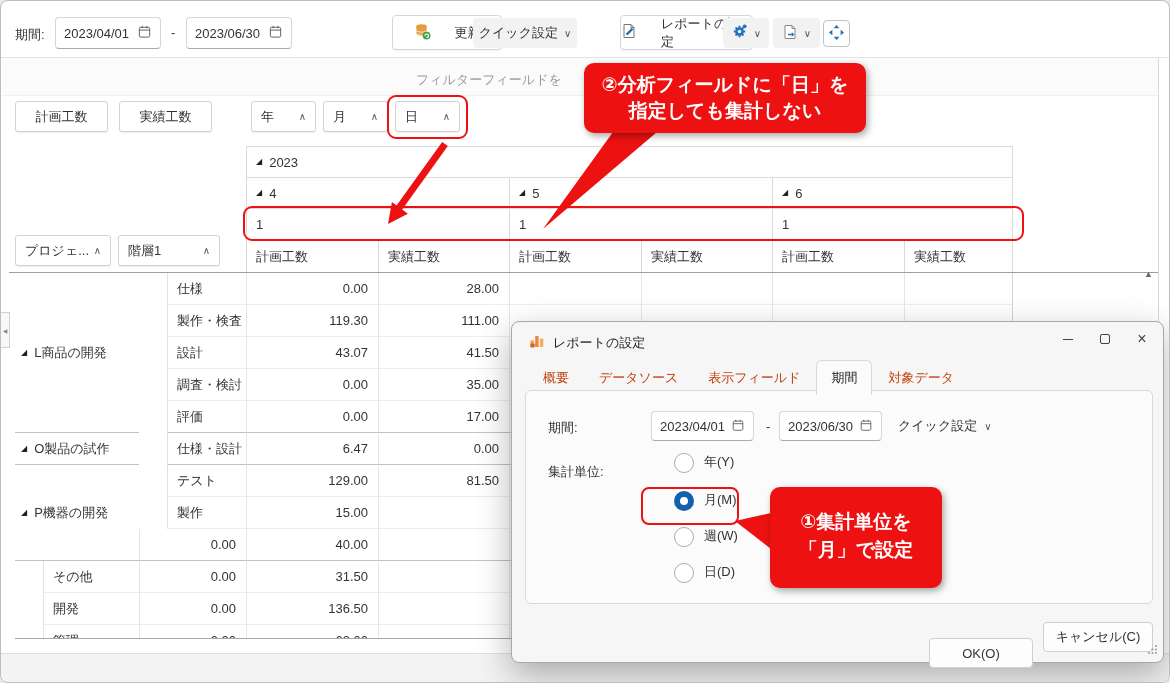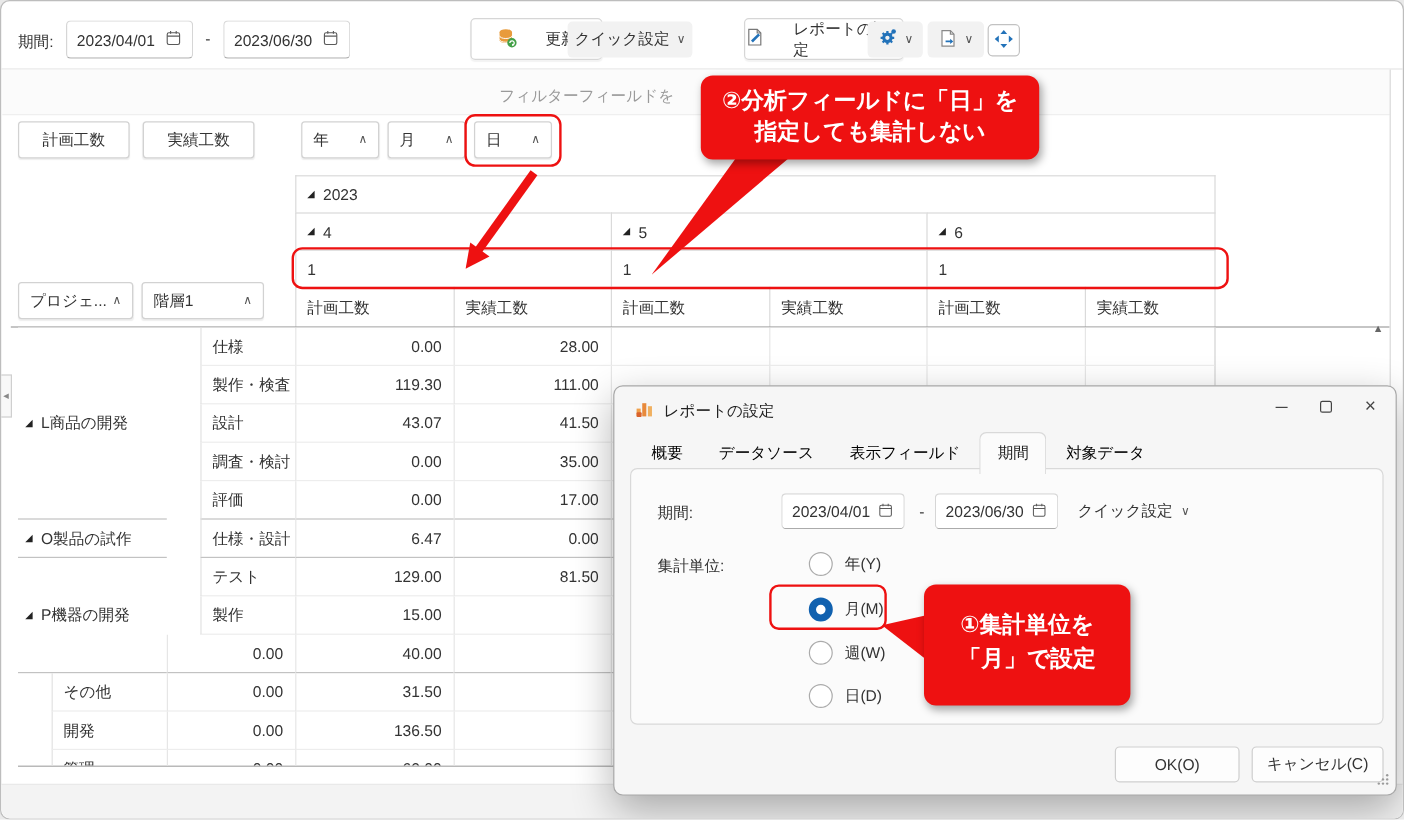--- a/index.html
+++ b/index.html
@@ -71,28 +71,28 @@
 
   
   .dialog { left:510px; top:320px; width:653px; height:342px; background:#f6f6f6; border:1px solid #a8a8a8;
             border-radius:8px; box-shadow:0 12px 34px rgba(0,0,0,.30); z-index:50; }
   .dlg-title { position:absolute; left:41px; top:12px; font-size:13px; color:#222; }
   .winctrl { position:absolute; top:3px; width:36px; height:28px; display:flex; align-items:center;
              justify-content:center; color:#444; }
   .minbar { width:10px; height:1px; background:#444; }
   .maxbox { width:10px; height:10px; border:1px solid #444; border-radius:2px; }
   .tabs { position:absolute; left:17px; top:38px; height:35px; display:flex; gap:2px; align-items:stretch; }
-  .tab { display:flex; align-items:center; padding:0 14px; font-size:13px; color:#000000; }
+  .tab { display:flex; align-items:center; padding:0 14px; font-size:13px; color:#c2410c; }
   .tab.active { background:#fbfbfb; border:1px solid #d9d9d9; border-bottom:none; border-radius:6px 6px 0 0;
                 font-weight:normal; color:#222; z-index:2; }
   .groupbox { position:absolute; left:13px; top:68px; width:628px; height:214px; background:#fbfbfb;
               border:1px solid #d9d9d9; border-radius:6px; }
   .dlg-btn { position:absolute; height:30px; background:#fdfdfd; border:1px solid #cfcfcf; border-radius:4px;
              display:flex; align-items:center; justify-content:center; font-size:13px; }
-  .radio-row { position:absolute; left:148px; height:34px; display:flex; align-items:center; gap:10px; }
+  .radio-row { position:absolute; left:148px; height:34px; display:flex; align-items:flex-start; gap:10px; }
   .radio { width:20px; height:20px; border-radius:50%; background:#fff; border:1px solid #ababab; }
   .radio.sel { border:6px solid #1161af; }
   .grip { position:absolute; right:5px; bottom:4px; }
 </style>
 </head>
 <body>
 
 <div id="app">
 
   <span class="abs lbl" style="left:14px;top:25px">期間:</span>
@@ -449,21 +449,21 @@
       <div class="radio-row" style="top:136px">
           <span class="radio"></span>
           <span>週(W)</span>
         </div>
       <div class="radio-row" style="top:172px">
           <span class="radio"></span>
           <span>日(D)</span>
         </div>
     </div>
 
-    <div class="dlg-btn" style="left:417px;top:300px;width:104px">OK(O)</div>
+    <div class="dlg-btn" style="left:417px;top:316px;width:104px">OK(O)</div>
     <div class="dlg-btn" style="left:531px;top:300px;width:110px">キャンセル(C)</div>
     <span class="grip"><svg width="11" height="11" viewBox="0 0 11 11">
           <g fill="#9a9a9a">
             <circle cx="9" cy="2" r="1"></circle>
             <circle cx="9" cy="5.5" r="1"></circle>
             <circle cx="5.5" cy="5.5" r="1"></circle>
             <circle cx="9" cy="9" r="1"></circle>
             <circle cx="5.5" cy="9" r="1"></circle>
             <circle cx="2" cy="9" r="1"></circle>
           </g>

